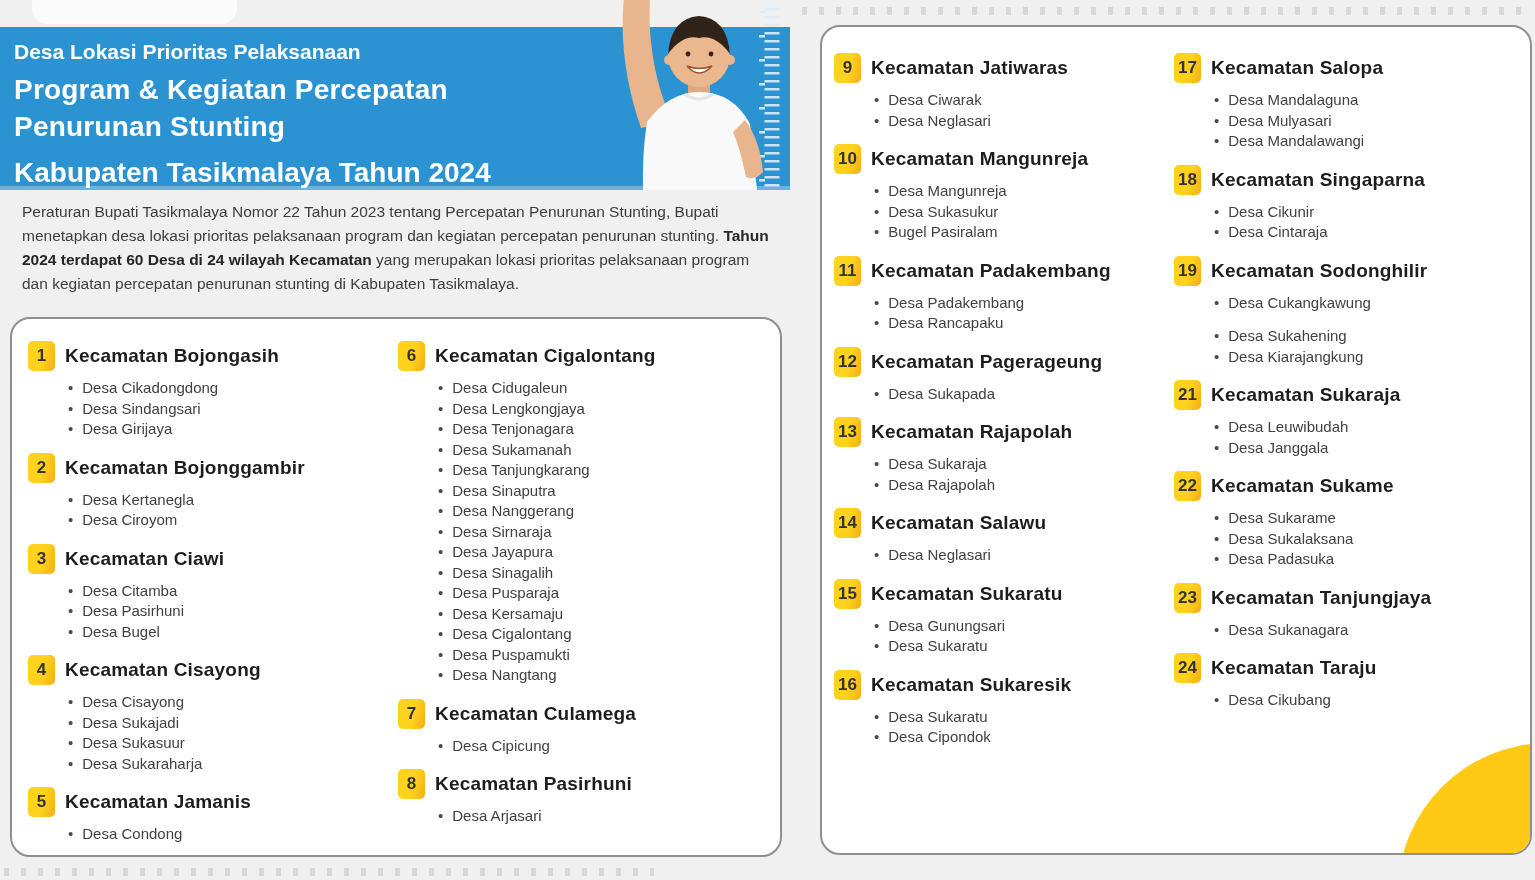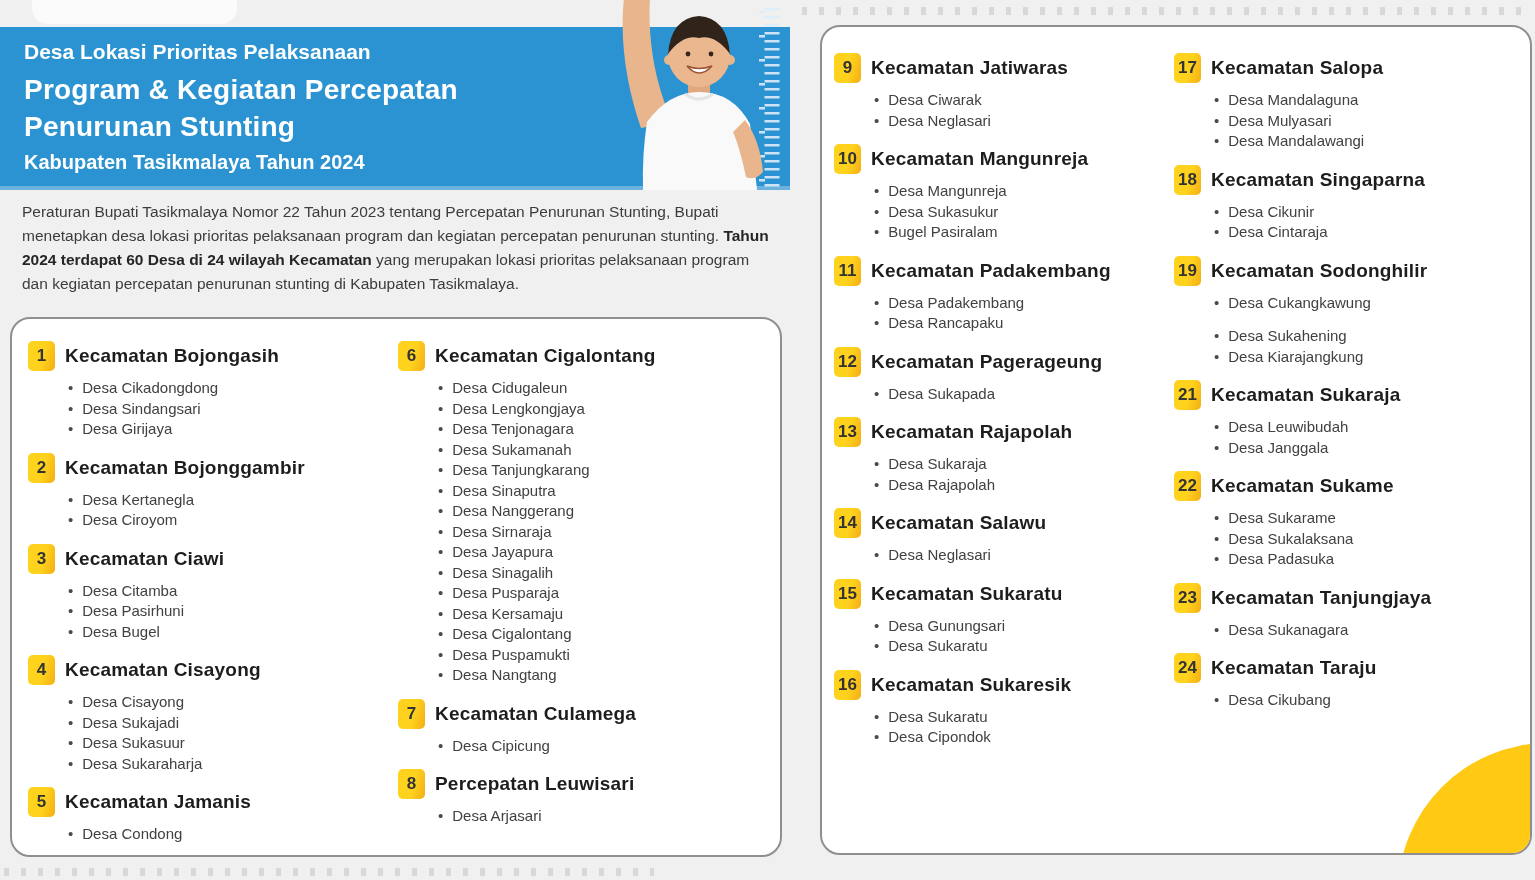--- a/index.html
+++ b/index.html
@@ -34,24 +34,24 @@
 
   
   .hero{
     position:absolute;left:0;top:27px;width:790px;height:163px;
     background:var(--blue);
   }
   .hero::after{
     content:"";position:absolute;left:0;bottom:0;width:100%;height:4px;
     background:rgba(255,255,255,.30);
   }
-  .hero-text{position:relative;z-index:2;padding:13px 0 0 24px;color:#fff}
+  .hero-text{position:relative;z-index:2;padding:13px 0 0 14px;color:#fff}
   .hero-eyebrow{font-size:21px;font-weight:600;margin-bottom:7px}
   .hero-title{font-size:28px;font-weight:800;letter-spacing:.2px;line-height:37px}
-  .hero-subtitle{font-size:20px;font-weight:700;margin-top:6px}
+  .hero-subtitle{font-size:28px;font-weight:700;margin-top:12px}
   .hero-photo{position:absolute;right:0;bottom:0;width:205px;height:163px;z-index:1}
   .hero-photo svg{position:absolute;left:0;bottom:0;width:205px;height:220px;overflow:visible}
 
   
   .intro{
     position:absolute;left:22px;top:200px;width:748px;
     font-size:15.5px;line-height:24px;color:var(--text-body);
   }
   .intro b{color:#262626}
 
@@ -220,21 +220,21 @@
             <span class="badge">7</span>
             <h3 class="d-name">Kecamatan Culamega</h3>
           </div>
           <ul class="villages">
             <li>Desa Cipicung</li>
           </ul>
         </div>
         <div class="district">
           <div class="d-head">
             <span class="badge">8</span>
-            <h3 class="d-name">Percepatan Leuwisari</h3>
+            <h3 class="d-name">Kecamatan Pasirhuni</h3>
           </div>
           <ul class="villages">
             <li>Desa Arjasari</li>
           </ul>
         </div>
       </div>
   </section>
 
   <section class="panel panel-right">
     <div class="col" id="col-r1">

